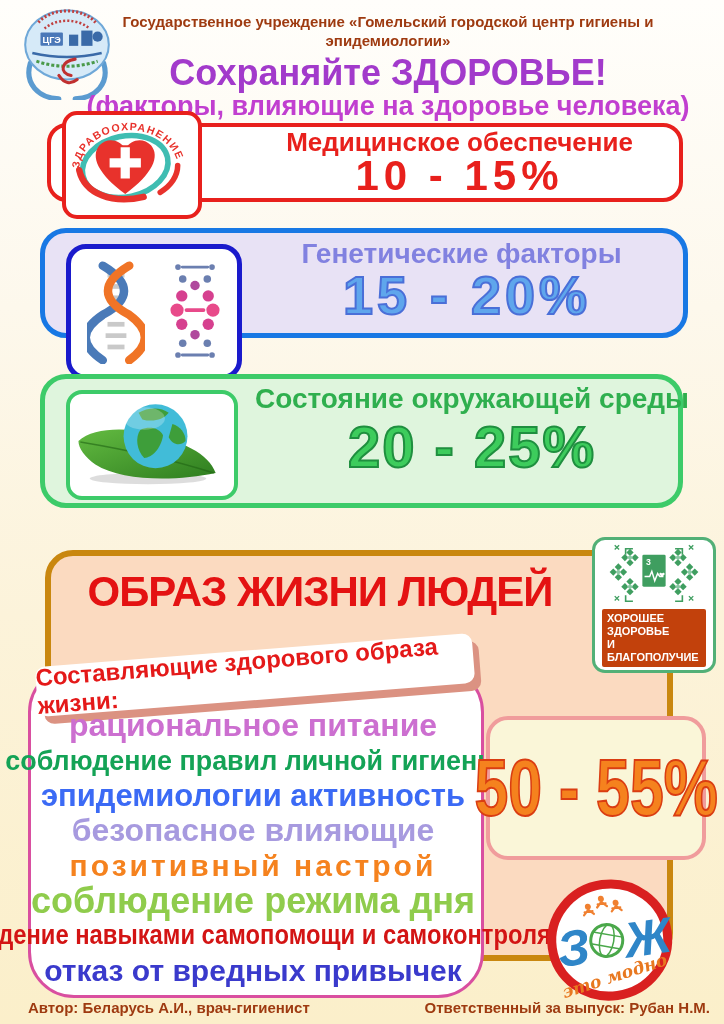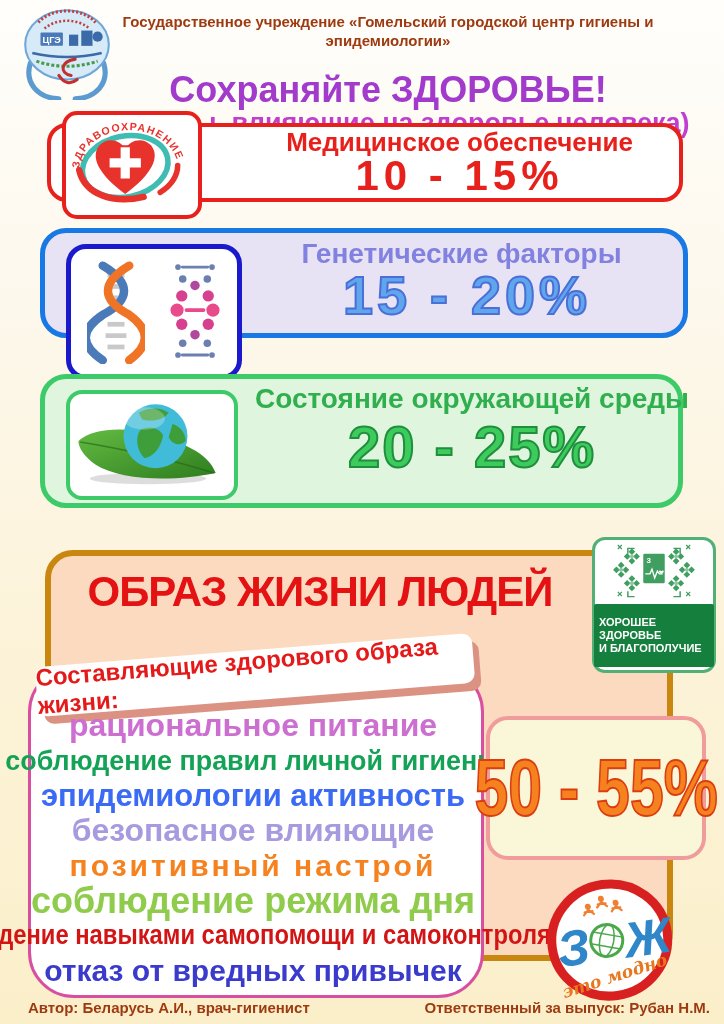--- a/index.html
+++ b/index.html
@@ -5,40 +5,40 @@
   html,body{margin:0;padding:0;}
   .canvas{
     position:relative;width:724px;height:1024px;overflow:hidden;
     font-family:"Liberation Sans",sans-serif;
     background:linear-gradient(180deg,#fffefb 0%,#fdf8ec 30%,#fcf3da 60%,#fbefca 100%);
   }
   .abs{position:absolute;}
   
   .hdr-text{left:60px;right:8px;top:12px;text-align:center;}
   .ministry{font-size:15px;font-weight:bold;color:var(--maroon,#9e3a10);line-height:19px;}
-  .title{margin-top:21px;font-size:36px;font-weight:bold;color:var(--purple_title,#a23acb);line-height:38px;}
+  .title{margin-top:4px;font-size:36px;font-weight:bold;color:var(--purple_title,#a23acb);line-height:38px;}
   .subtitle{font-size:27px;font-weight:bold;color:var(--magenta_sub,#c13fd0);line-height:29px;}
   .logo-cge{left:16px;top:6px;width:102px;height:94px;}
   .fbox1{left:47px;top:123px;width:628px;height:71px;border:4px solid var(--red,#e8201c);border-radius:20px;background:#fff;}
   .heart-card{left:62px;top:111px;width:132px;height:100px;border:4px solid var(--red,#e8201c);border-radius:15px;background:#fff;}
   .b1-label{left:230px;right:35px;top:127px;text-align:center;font-weight:bold;font-size:26px;color:var(--red,#e8201c);}
   .b1-value{left:230px;right:35px;top:152px;text-align:center;font-weight:bold;font-size:42px;letter-spacing:5px;color:var(--red,#e8201c);}
   .fbox2{left:40px;top:228px;width:638px;height:100px;border:5px solid var(--blue,#1878e4);border-radius:26px;background:var(--blue_fill,#e8e2f5);}
   .dna-card{left:66px;top:244px;width:158px;height:118px;border:5px solid #1a1acc;border-radius:20px;background:#fff;display:flex;align-items:center;justify-content:space-around;padding:4px;}
   .b2-label{left:245px;right:46px;top:238px;text-align:center;font-weight:bold;font-size:28px;color:#8181e0;}
   .b2-value{left:245px;right:35px;top:264px;text-align:center;font-weight:bold;font-size:54px;letter-spacing:4px;color:#5fa6ec;-webkit-text-stroke:2px #4a6fd8;}
   .fbox3{left:40px;top:374px;width:633px;height:124px;border:5px solid var(--green,#3dcb69);border-radius:26px;background:var(--green_fill,#dff5dd);}
   .globe-card{left:66px;top:390px;width:164px;height:102px;border:4px solid var(--green,#3dcb69);border-radius:16px;background:#fff;overflow:hidden;}
   .b3-label{left:245px;right:25px;top:383px;text-align:center;font-weight:bold;font-size:28px;color:#2faf4e;}
   .b3-value{left:245px;right:25px;top:413px;text-align:center;font-weight:bold;font-size:58px;letter-spacing:2px;color:#3dcc5c;-webkit-text-stroke:2px #1f8f3f;}
   
   .lifebox{left:45px;top:550px;width:616px;height:399px;border:6px solid var(--orange_border,#c9870f);border-radius:28px;background:var(--orange_fill,#fbdac0);}
   .life-title{left:70px;top:568px;width:500px;text-align:center;font-weight:bold;font-size:42px;color:#e41212;letter-spacing:-1px;}
   .sdg-card{left:592px;top:537px;width:124px;height:136px;border:3px solid #52b077;border-radius:13px;background:#fff;display:flex;flex-direction:column;align-items:center;padding:3px;box-sizing:border-box;}
-  .sdg-label{margin-top:2px;background:#15803d;color:#fff;font-weight:bold;font-size:11px;line-height:13px;padding:12px 5px;border-radius:2px;width:120px;box-sizing:border-box;}
+  .sdg-label{margin-top:2px;background:#c2410c;color:#fff;font-weight:bold;font-size:11px;line-height:13px;padding:3px 5px;border-radius:2px;width:104px;box-sizing:border-box;}
   .list-box{left:28px;top:666px;width:450px;height:326px;border:3px solid var(--pink_border,#d94fa0);border-radius:46px;background:#fff;}
   .banner{left:36px;top:650px;width:438px;height:50px;background:#fff;border-radius:10px;transform:rotate(-4.5deg);box-shadow:6px 8px 0 #db9282;display:flex;align-items:center;justify-content:center;}
   .banner-text{font-weight:bold;font-size:24px;color:#e41919;}
   .items-wrap{left:28px;top:708px;width:450px;display:flex;flex-direction:column;align-items:center;}
   .ls-item{font-weight:bold;white-space:nowrap;line-height:35px;}
   .ls-0{font-size:32px;}
   .ls-1{font-size:28px;transform:scaleX(0.96);}
   .ls-2{font-size:31px;}
   .ls-3{font-size:32px;}
   .ls-4{font-size:30px;letter-spacing:3px;}

